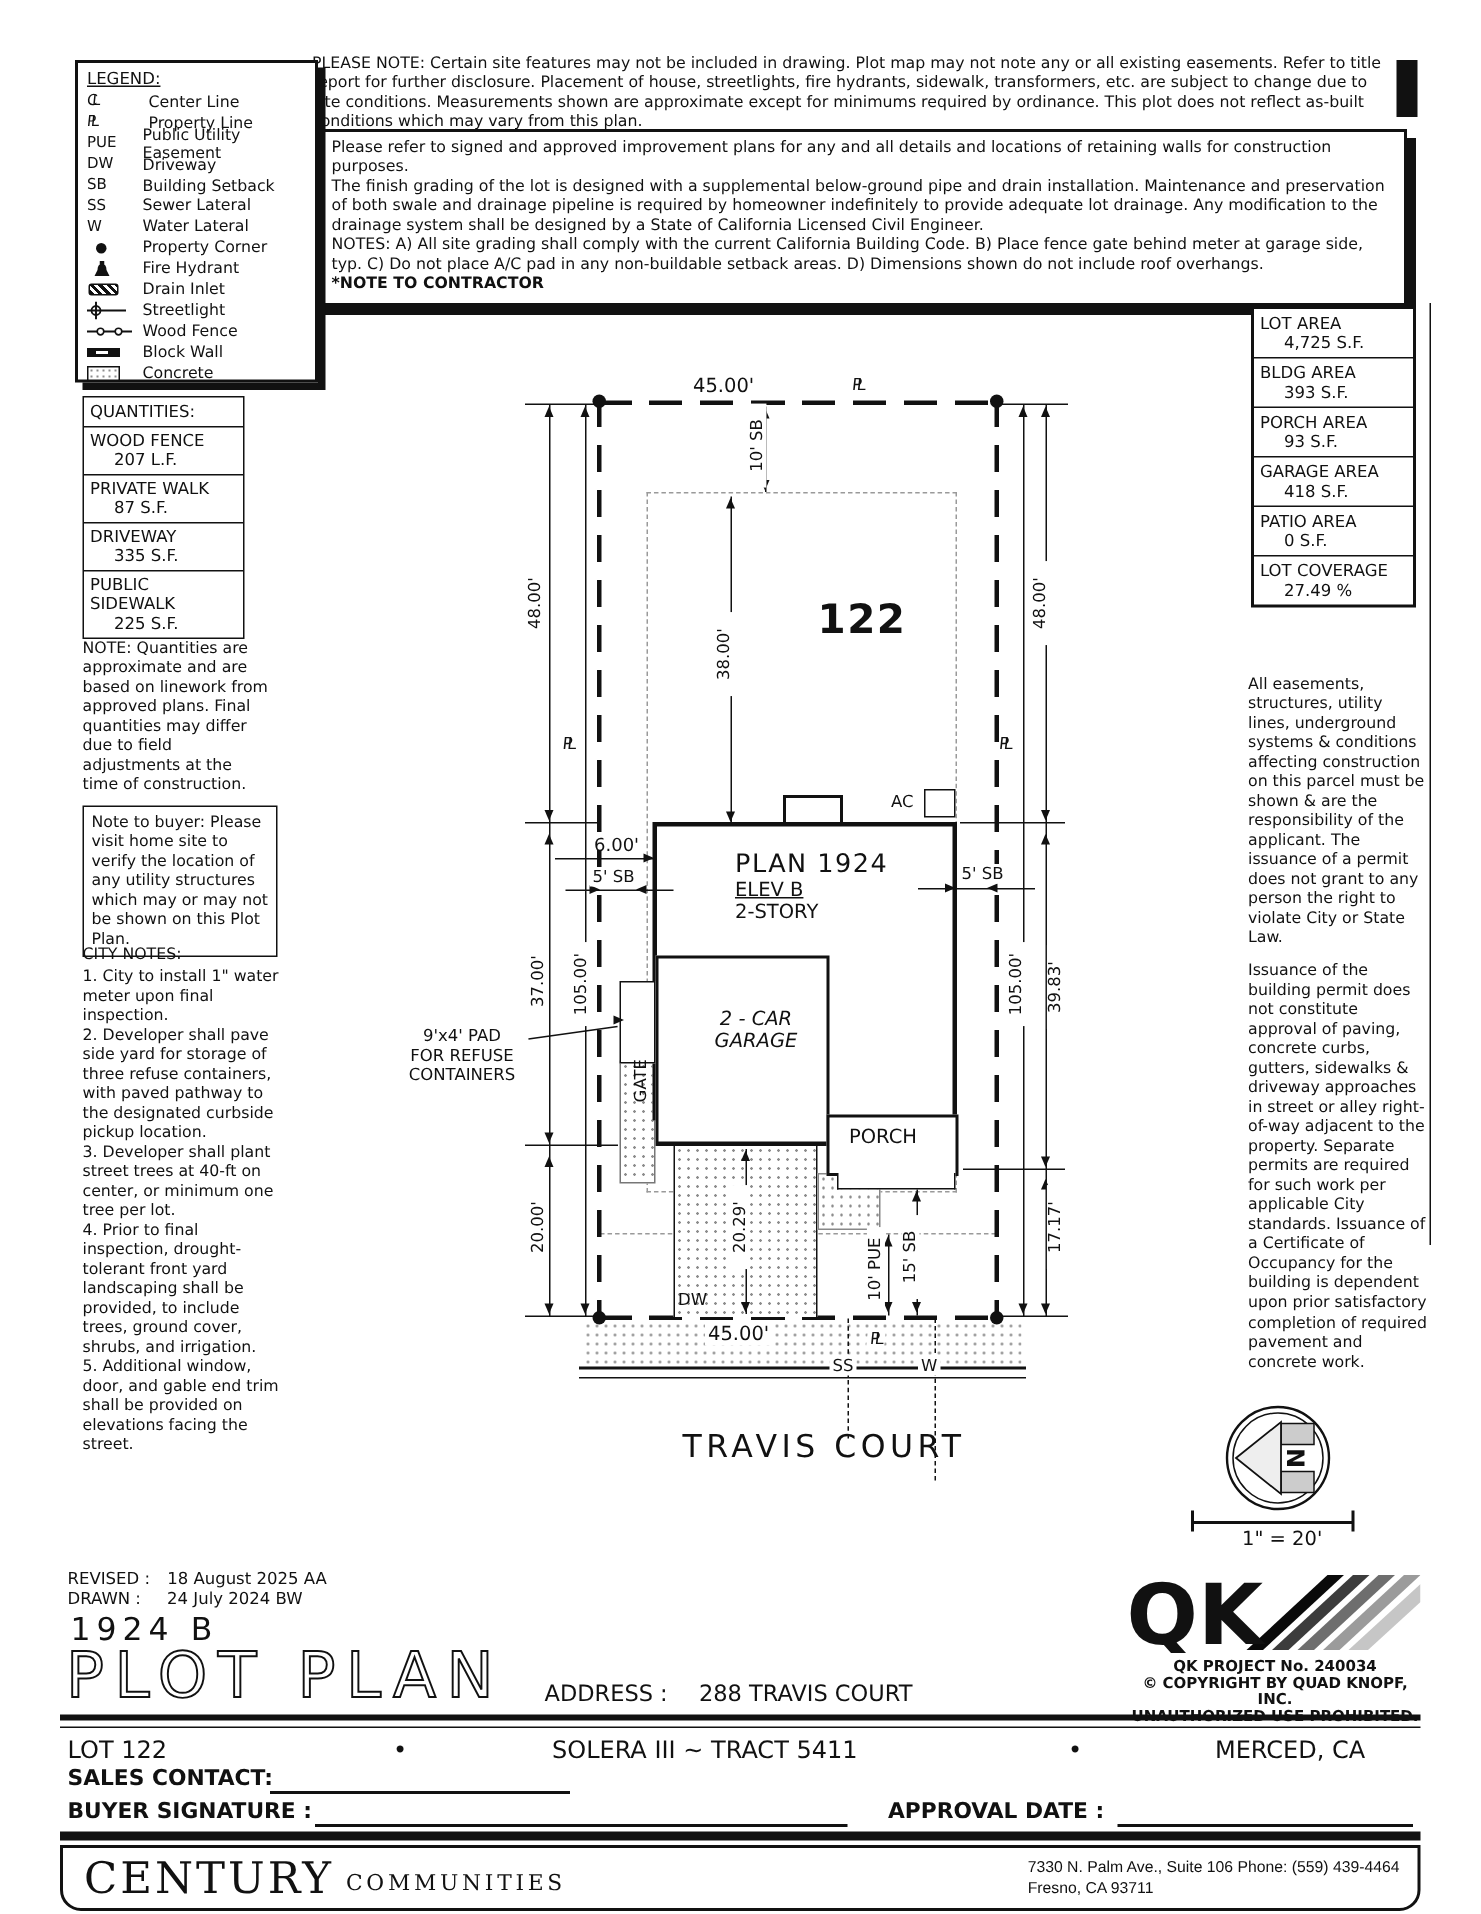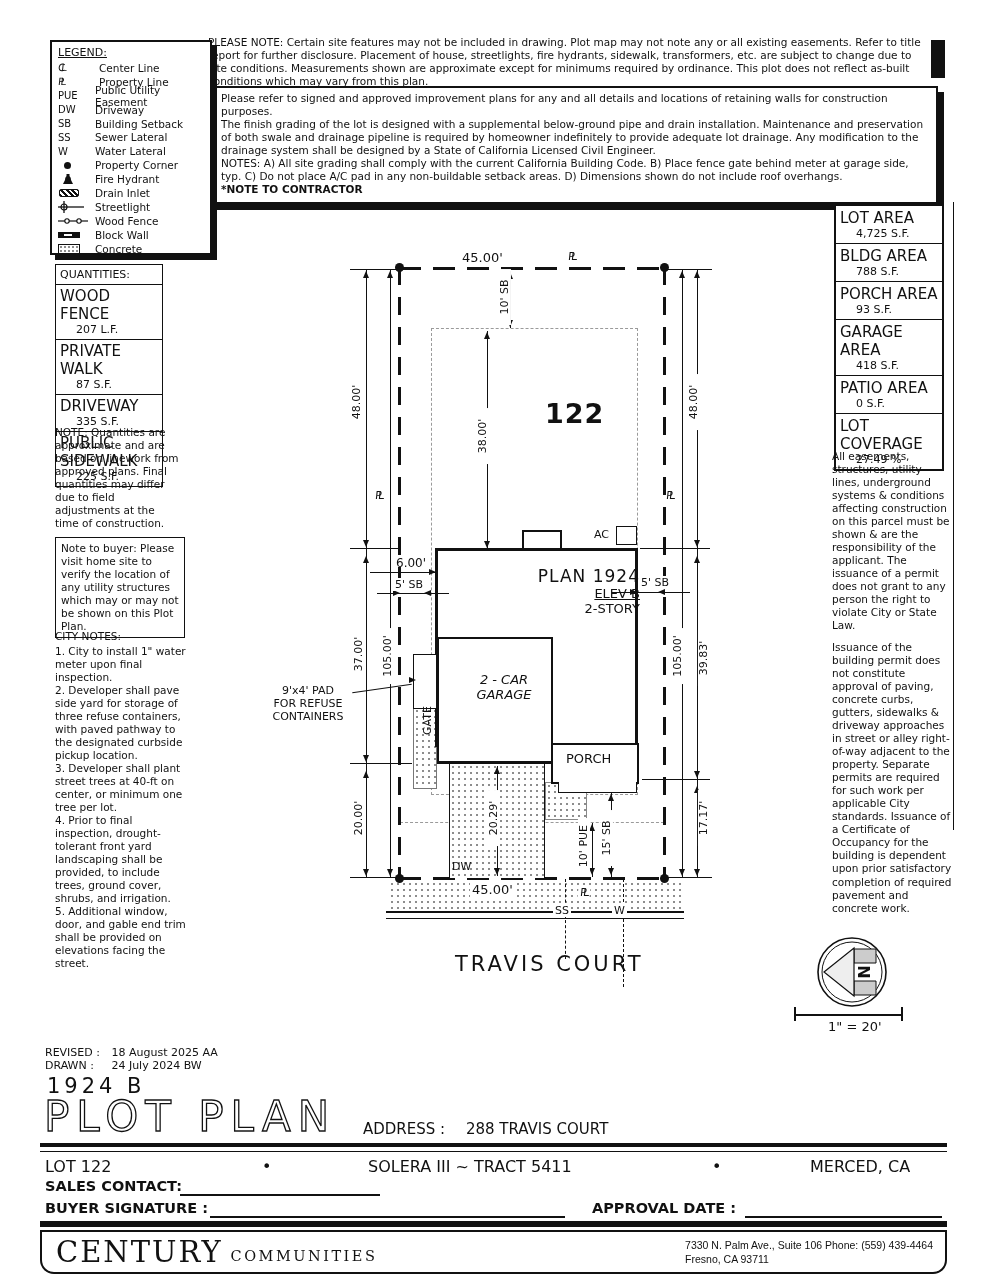--- a/index.html
+++ b/index.html
@@ -21,21 +21,21 @@
   .vlab{width:56px;text-align:center;transform:rotate(-90deg);font-size:11px;white-space:nowrap;background:#fff;line-height:1.1;}
   .wbg{background:#fff;padding:0 2px;}
   .tri-up{width:0;height:0;border-left:3.5px solid transparent;border-right:3.5px solid transparent;border-bottom:7px solid #111;}
   .tri-down{width:0;height:0;border-left:3.5px solid transparent;border-right:3.5px solid transparent;border-top:7px solid #111;}
   .tri-right{width:0;height:0;border-top:3.5px solid transparent;border-bottom:3.5px solid transparent;border-left:7px solid #111;}
   .tri-left{width:0;height:0;border-top:3.5px solid transparent;border-bottom:3.5px solid transparent;border-right:7px solid #111;}
   .mono{letter-spacing:-3.5px;display:inline-block;transform:skewX(-6deg);padding-right:4px;}
   .legend-row{display:flex;align-items:center;gap:5px;height:13.9px;font-size:10.5px;}
   .legend-sym{width:32px;flex:none;display:flex;align-items:center;justify-content:flex-start;font-size:10px;}
   .qrow{border-top:1.5px solid #111;padding:2px 4px 3px 4px;}
-  .qname{font-size:15px;} .qval{font-size:11px;padding-left:16px;}
+  .qname{font-size:11px;} .qval{font-size:11px;padding-left:16px;}
   .arow{border-bottom:1.5px solid #111;padding:3px 4px;}
   .title-outline{font-size:42px;letter-spacing:7px;color:#111;}
   @supports (-webkit-text-stroke:1px black){
     .title-outline{color:#fff;-webkit-text-stroke:1.3px #111;}
   }
   .serif{font-family:"DejaVu Serif","Liberation Serif",serif;}
 </style>
 </head>
 <body>
 
@@ -170,21 +170,21 @@
     <div class="t">5. Additional window, door, and gable end trim shall be provided on elevations facing the street.</div>
   </div>
 
   <div class="abs" style="left:834px;top:204px;width:106px;border:2px solid #111;background:#fff;">
     <div class="arow">
       <div class="qname">LOT AREA</div>
       <div class="qval">4,725 S.F.</div>
       </div>
     <div class="arow">
       <div class="qname">BLDG AREA</div>
-      <div class="qval">788 S.F.</div>
+      <div class="qval">393 S.F.</div>
       </div>
     <div class="arow">
       <div class="qname">PORCH AREA</div>
       <div class="qval">93 S.F.</div>
       </div>
     <div class="arow">
       <div class="qname">GARAGE AREA</div>
       <div class="qval">418 S.F.</div>
       </div>
     <div class="arow">
@@ -230,21 +230,21 @@
 
   <div class="abs" style="left:522px;top:530px;width:36px;height:21px;border:2px solid #111;background:#fff;"></div>
   <div class="abs" style="left:616px;top:526px;width:19px;height:17px;border:1.5px solid #111;background:#fff;"></div>
   <div class="abs dim" style="left:594px;top:528px;">AC</div>
   <div class="abs" style="left:435px;top:548px;width:197px;height:193px;border:3px solid #111;background:#fff;"></div>
   <div class="abs" style="left:437px;top:637px;width:112px;height:122px;border:2px solid #111;border-bottom-width:3px;background:#fff;"></div>
   <div class="abs" style="left:551px;top:743px;width:84px;height:37px;border:2px solid #111;background:#fff;"></div>
   <div class="abs" style="left:558px;top:782px;width:77px;height:10px;border:1px solid #111;border-top:none;background:#fff;"></div>
   <div class="abs" style="left:413px;top:654px;width:22px;height:53px;border:1.5px solid #111;background:#fff;"></div>
 
-  <div class="abs" style="left:490px;top:566px;width:150px;text-align:right;">
+  <div class="abs" style="left:490px;top:566px;width:150px;text-align:left;">
     <div style="font-size:17px;letter-spacing:1px;">PLAN 1924</div>
     <div style="font-size:13px;text-decoration:underline;">ELEV B</div>
     <div style="font-size:13px;">2-STORY</div>
   </div>
   <div class="abs pre" style="left:458px;top:672px;width:92px;text-align:center;font-size:13px;font-style:italic;">2 - CAR
 GARAGE</div>
   <div class="abs" style="left:566px;top:751px;font-size:13px;">PORCH</div>
   <div class="abs" style="left:403px;top:714px;width:48px;text-align:center;transform:rotate(-90deg);font-size:11px;">GATE</div>
   <div class="abs dim" style="left:452px;top:860px;">DW</div>
   <div class="abs" style="left:545px;top:398px;font-size:27px;font-weight:bold;letter-spacing:1px;">122</div>
@@ -340,20 +340,33 @@
       <polygon points="40,47 62,47 62,61 40,61" fill="#ccc" stroke="#111" stroke-width="1"></polygon>
       <polygon points="10,38 40,14 40,62" fill="#eee" stroke="#111" stroke-width="1.2"></polygon>
       <text x="50" y="44" font-size="16" font-weight="bold" font-family="DejaVu Sans, sans-serif" fill="#111" text-anchor="middle" transform="rotate(90 50 38)">N</text>
     </svg>
   </div>
   <div class="abs hline" style="left:794px;top:1014px;width:108px;height:1.5px;"></div>
   <div class="abs vline" style="left:794px;top:1007px;height:14px;width:1.5px;"></div>
   <div class="abs vline" style="left:901px;top:1007px;height:14px;width:1.5px;"></div>
   <div class="abs" style="left:828px;top:1019px;font-size:13px;">1" = 20'</div>
 
+  <div class="abs" style="left:753px;top:1046px;width:194px;">
+    <svg width="194" height="56" viewBox="0 0 194 56">
+      <polygon points="78,54 132,4 143,4 89,54" fill="#0a0a0a"></polygon>
+      <polygon points="95,54 149,4 160,4 106,54" fill="#3c3c3c"></polygon>
+      <polygon points="112,54 166,4 177,4 123,54" fill="#6e6e6e"></polygon>
+      <polygon points="129,54 183,4 194,4 140,54" fill="#9b9b9b"></polygon>
+      <polygon points="146,54 194,10 194,22 159,54" fill="#c6c6c6"></polygon>
+      <text x="-2" y="50" font-size="56" font-weight="bold" font-family="DejaVu Sans, sans-serif" fill="#111">QK</text>
+    </svg>
+    <div style="font-size:10px;text-align:center;font-weight:bold;">QK PROJECT No. 240034</div>
+    <div style="font-size:10px;text-align:center;font-weight:bold;">©   COPYRIGHT BY QUAD KNOPF, INC.</div>
+    <div style="font-size:10px;text-align:center;font-weight:bold;">UNAUTHORIZED USE PROHIBITED.</div>
+  </div>
 
   <div class="abs" style="left:45px;top:1046px;font-size:11px;">
     <span>REVISED :</span>
     <span style="margin-left:8px;">18 August 2025   AA</span>
   </div>
   <div class="abs" style="left:45px;top:1059px;font-size:11px;">
     <span>DRAWN :</span>
     <span style="margin-left:14px;">24 July 2024   BW</span>
   </div>
   <div class="abs" style="left:47px;top:1074px;font-size:21px;letter-spacing:4px;">1924  B</div>

